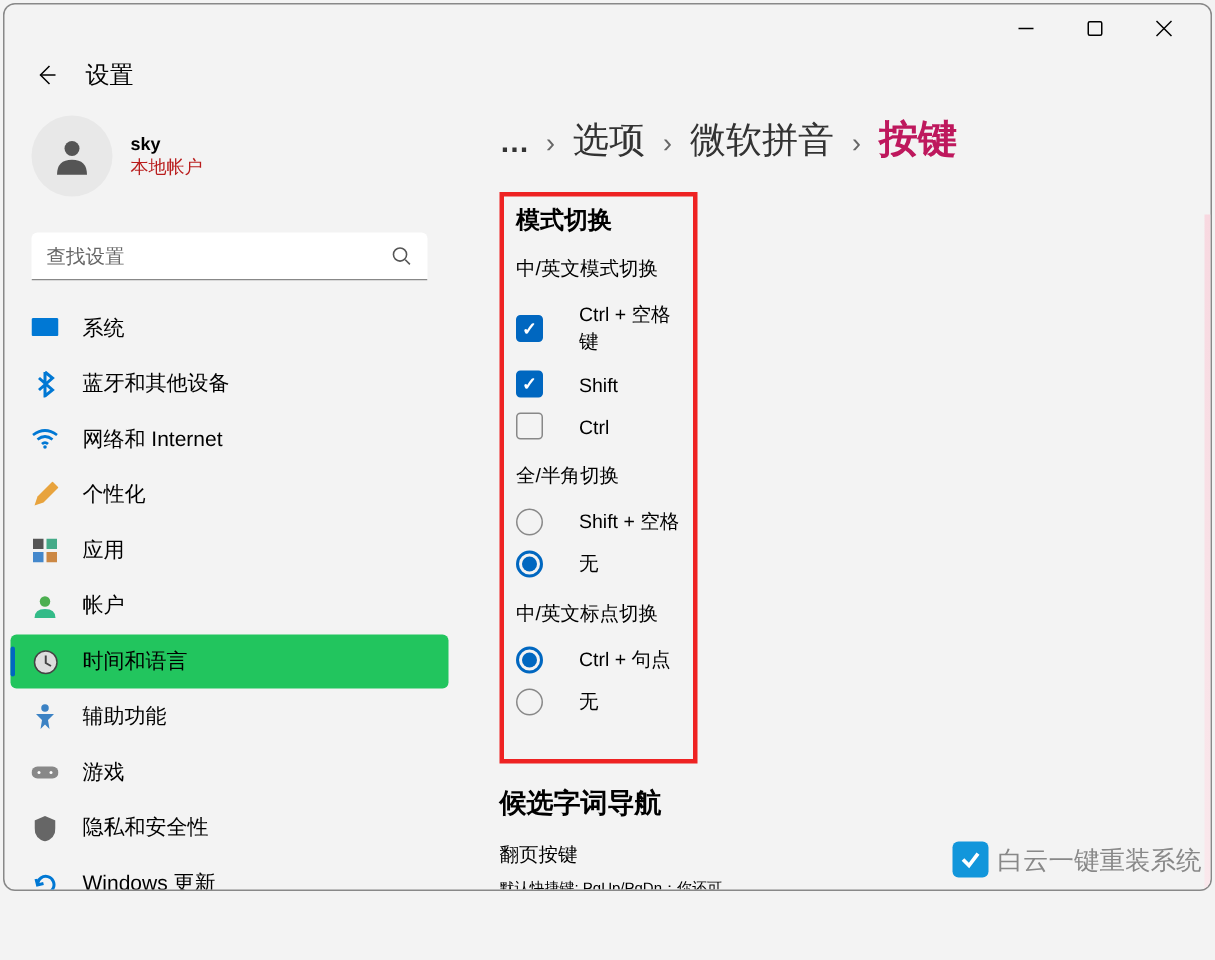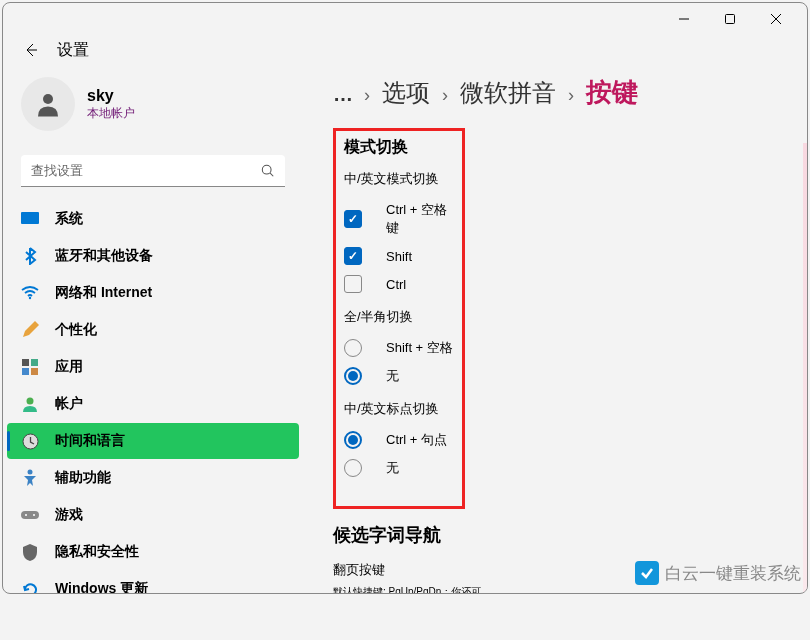--- a/index.html
+++ b/index.html
@@ -13,30 +13,30 @@
     
     .header { display: flex; align-items: center; padding: 6px 16px; height: 30px; }
     .back-btn { width: 24px; height: 24px; display: flex; align-items: center; justify-content: center; margin-right: 14px; }
     
     .content { display: flex; height: calc(100% - 62px); }
     
     .sidebar { width: 300px; padding: 8px 0; }
     .user { display: flex; align-items: center; padding: 4px 18px 16px; }
     .avatar { width: 54px; height: 54px; border-radius: 50%; background: #e8e8e8; display: flex; align-items: center; justify-content: center; margin-right: 12px; }
     .avatar svg { width: 30px; height: 30px; fill: #555; }
-    .user-name { font-size: 16px; font-weight: 600; }
-    .user-type { font-size: 12px; color: #701a75; }
+    .user-name { font-size: 12px; font-weight: 600; }
+    .user-type { font-size: 12px; color: #b91c1c; }
     
     .search { margin: 8px 18px 14px; position: relative; }
     .search input { width: 100%; padding: 8px 32px 8px 10px; border: none; border-bottom: 1px solid #888; background: #fff; font-size: 13px; border-radius: 4px 4px 0 0; }
     .search input::placeholder { color: #666; }
     .search-icon { position: absolute; right: 10px; top: 50%; transform: translateY(-50%); width: 14px; height: 14px; }
     
     .nav { padding: 0 4px; }
-    .nav-item { display: flex; align-items: flex-end; padding: 9px 14px; border-radius: 4px; cursor: pointer; font-size: 14px; margin: 1px 0; font-weight: bold; }
+    .nav-item { display: flex; align-items: flex-end; padding: 9px 14px; border-radius: 4px; cursor: pointer; font-size: 14px; margin: 1px 0; }
     .nav-item.active { background: #22c55e; position: relative; }
     .nav-item.active::before { content: ""; position: absolute; left: 0; top: 8px; bottom: 8px; width: 3px; background: #0067c0; border-radius: 2px; }
     .nav-icon { width: 18px; height: 18px; margin-right: 16px; display: flex; align-items: center; justify-content: center; }
     
     .main { flex: 1; padding: 10px 0 0 30px; overflow: hidden; position: relative; }
     .breadcrumb { display: flex; align-items: baseline; gap: 12px; font-size: 24px; margin-bottom: 18px; color: #333; }
     .breadcrumb .dots { letter-spacing: -1px; font-weight: bold; font-size: 20px; }
     .breadcrumb .sep { font-size: 18px; color: #666; }
     .breadcrumb .current { font-weight: 700; color: #be185d; font-size: 26px; }
     

